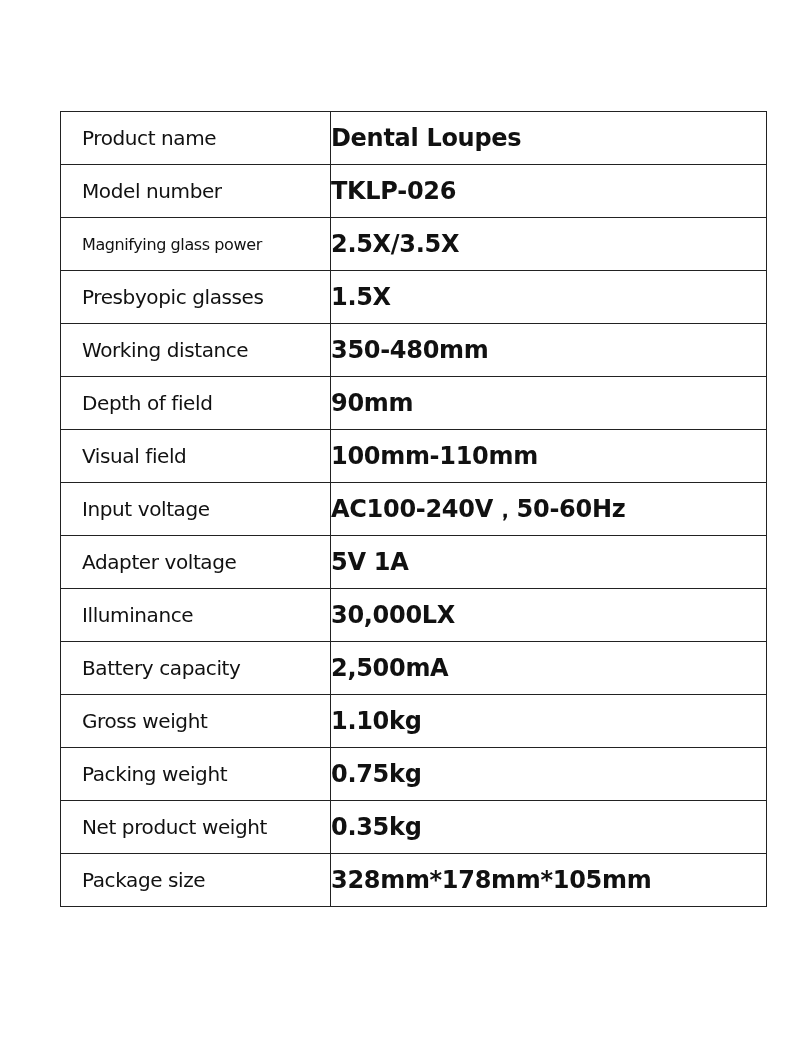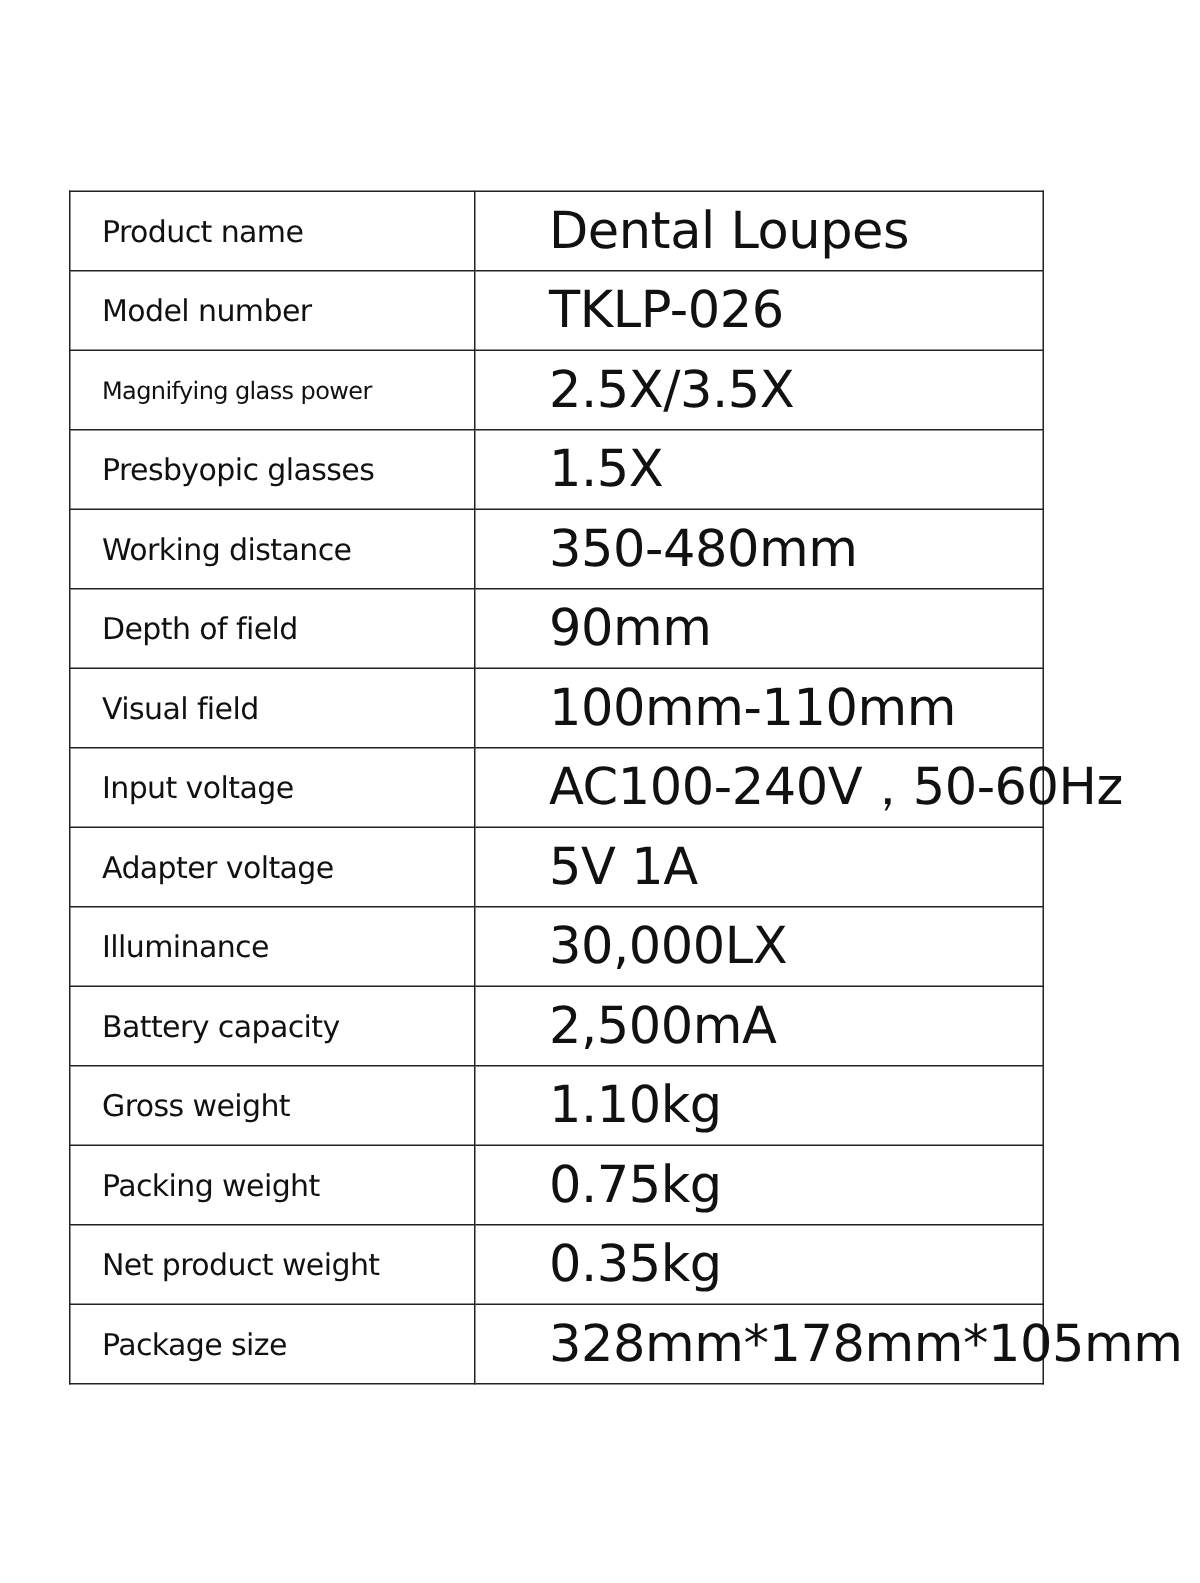--- a/index.html
+++ b/index.html
@@ -1,21 +1,21 @@
 <!DOCTYPE html>
 <html><head>
 <meta charset="utf-8">
 <style>
   html, body { margin:0; padding:0; background:#ffffff; }
   body { width:800px; height:1055px; position:relative; font-family:"DejaVu Sans", sans-serif; color:#111; }
-  .spec-table { position:absolute; left:46px; top:111px; width:650px; border-collapse:collapse; table-layout:fixed;margin-top:16px; }
+  .spec-table { position:absolute; left:60px; top:111px; width:707px; border-collapse:collapse; table-layout:fixed; }
   .spec-table td { border:1px solid #222; height:52px; padding:0; vertical-align:middle; }
   .spec-table td.label { width:248px; padding-left:21px; font-size:20px; letter-spacing:-0.4px; white-space:nowrap; }
   .spec-table td.label.small { font-size:16px; }
-  .spec-table td.value { padding-left:49px; font-size:34px; letter-spacing:-0.3px; white-space:nowrap; }
+  .spec-table td.value { font-size:24px; letter-spacing:-0.3px; white-space:nowrap;font-weight:bold; }
 </style>
 </head>
 <body>
 
 <table class="spec-table">
   <tbody>
     <tr>
         <td class="label">Product name</td>
         <td class="value">Dental Loupes</td>
       </tr>

